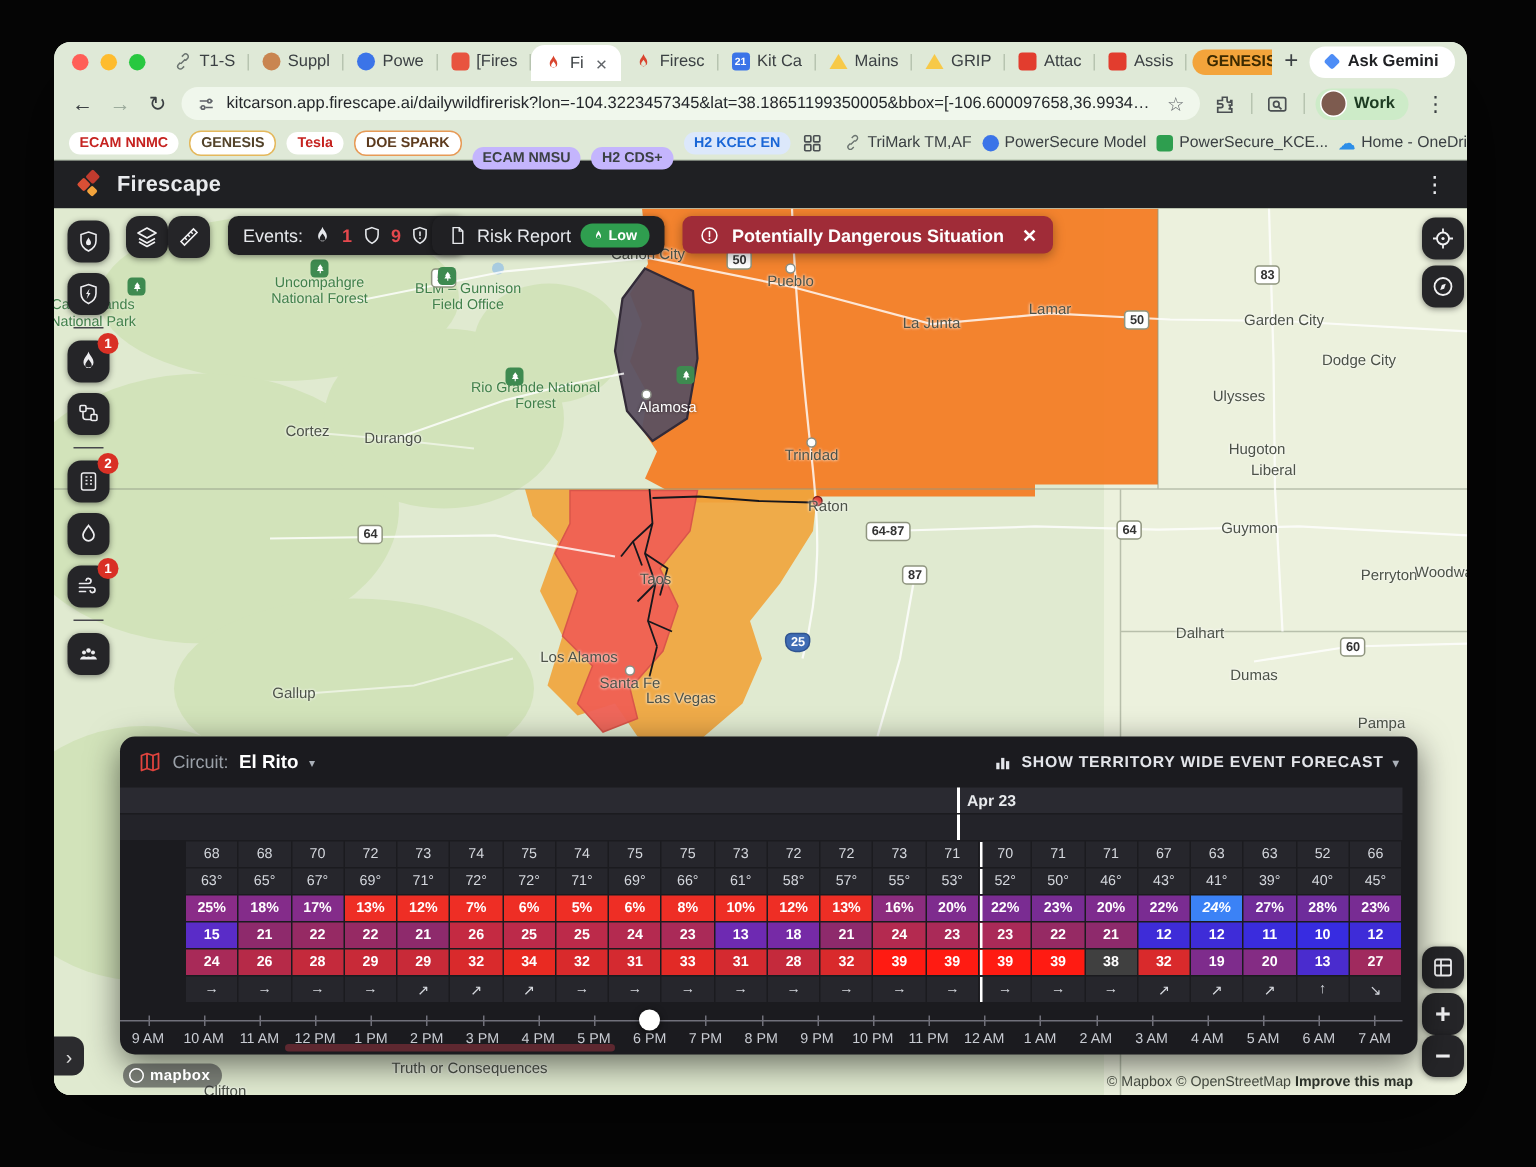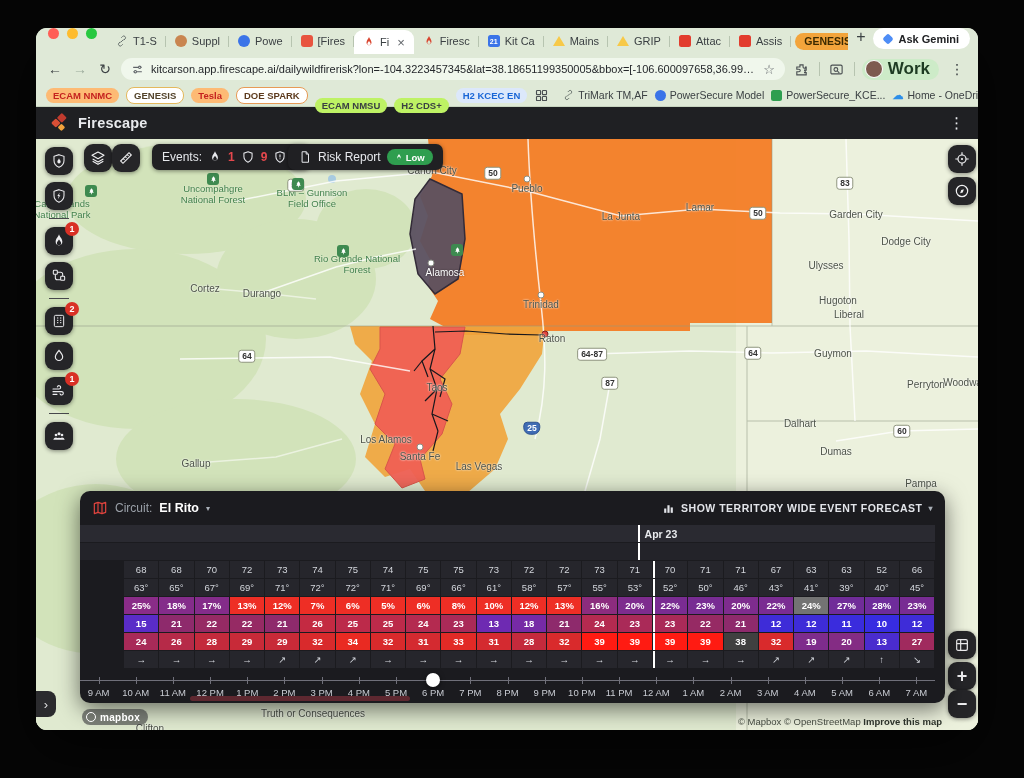--- a/index.html
+++ b/index.html
@@ -1,19 +1,19 @@
 <!DOCTYPE html>
 <html style="--red: #e5484d; --green: #2f9e4f; --alert: #a02c38; --underline: #b5423a;"><head>
 <meta charset="utf-8">
 <style>
   html,body{margin:0;padding:0;background:#000;font-family:"Liberation Sans",sans-serif;}
   #stage{position:relative;width:1024px;height:778px;background:#060606;overflow:hidden;}
   #window{position:absolute;left:36px;top:28px;width:942px;height:702px;border-radius:11px;overflow:hidden;background:#dfe9d7;box-shadow:0 20px 60px rgba(0,0,0,.65);}
   
-  .tabstrip{height:26px;display:flex;padding:0 8px 0 12px;background:#dfe9d7;font-size:11px;color:#3b4043;}
+  .tabstrip{height:26px;display:flex;align-items:center;padding:0 8px 0 12px;background:#dfe9d7;font-size:11px;color:#3b4043;}
   .lights{display:flex;gap:8px;margin-right:10px;flex:none;}
   .light{width:11px;height:11px;border-radius:50%;}
   #tabs{display:flex;align-items:center;min-width:0;overflow:hidden;flex:1;}
   .tab{display:flex;align-items:center;gap:5px;padding:0 9px;height:26px;position:relative;min-width:0;flex:none;}
   .tab:not(.active):after{content:"";position:absolute;right:0;top:8px;height:11px;width:1px;background:#b7c4b0;}
   .tab.active{background:#fff;border-radius:9px 9px 0 0;height:24px;margin-top:2px;}
   .tlabel{white-space:nowrap;}
   .tclose{margin-left:3px;color:#5f6368;font-size:13px;line-height:1;}
   .fav{width:12px;height:12px;flex:none;display:inline-flex;align-items:center;justify-content:center;font-size:7px;font-weight:700;}
   .fav svg{width:12px;height:12px;}
@@ -36,29 +36,29 @@
   .navbtn.dis{color:#9cab9c;}
   .addr{flex:1;height:22px;background:#f0f7ec;border-radius:12px;display:flex;align-items:center;padding:0 10px;gap:7px;min-width:0;}
   .url{font-size:11px;color:#24272b;white-space:nowrap;overflow:hidden;text-overflow:ellipsis;flex:1;}
   .icn{display:inline-flex;align-items:center;justify-content:center;}
   .icn svg{width:13px;height:13px;}
   .addricn{color:#5f6368;}
   .star{color:#5f6368;font-size:13px;}
   .chromeicn{color:#4a4f52;width:20px;display:flex;justify-content:center;}
   .chromeicn svg{width:15px;height:15px;}
   .vsep{width:1px;height:14px;background:#b7c4b0;}
-  .profile{display:flex;align-items:center;gap:5px;background:#cdebc8;border-radius:11px;height:21px;padding:0 9px 0 3px;font-size:17px;font-weight:700;color:#1d3b22;}
+  .profile{display:flex;align-items:center;gap:5px;background:#cdebc8;border-radius:11px;height:21px;padding:0 9px 0 3px;font-size:11px;font-weight:700;color:#1d3b22;}
   .avatar{width:16px;height:16px;border-radius:50%;background:#7d5b4f;border:1px solid #fff;}
   .kebab{color:#3b4043;font-size:14px;padding:0 4px;}
   .bookmarks{height:22px;display:flex;align-items:center;gap:7px;padding:0 10px;background:#dfe9d7;font-size:10.5px;color:#3b4043;border-bottom:1px solid #c7d4bf;}
   .bchip{height:15px;padding:0 7px;border-radius:8px;display:flex;align-items:center;font-weight:700;font-size:9.5px;flex:none;}
-  .bs-red{background:#fdba74;color:#c5221f;}
+  .bs-red{background:#ffffff;color:#c5221f;}
   .bs-outline-yellow{background:#fff;color:#53432a;border:1px solid #e4b85c;}
   .bs-outline-orange{background:#fff;color:#5d3b1e;border:1px solid #e79a56;}
-  .bs-gray{background:#bef264;color:#3b4043;margin-top:20px;}
+  .bs-gray{background:#c4b5fd;color:#3b4043;margin-top:20px;}
   .bs-blue{background:#dce8fb;color:#1a66d6;}
   .bitem{display:flex;align-items:center;gap:4px;white-space:nowrap;flex:none;}
   .bitem .fav{width:11px;height:11px;}
   
   .appheader{height:32px;background:#1f2023;display:flex;align-items:center;color:#e8eaed;padding:0 14px;}
   .brand{display:flex;gap:8px;align-items:center;font-size:14.5px;font-weight:700;letter-spacing:.2px;}
   .brand svg{width:20px;height:20px;}
   .navitem{margin-left:60px;height:32px;display:flex;align-items:center;gap:7px;font-size:12.5px;font-weight:600;position:relative;padding:0 6px;}
   .navitem svg{width:14px;height:14px;}
   .navline{position:absolute;left:-4px;right:-4px;bottom:0;height:3px;background:var(--underline);}
@@ -361,21 +361,21 @@
           <div class="mlabel" style="left: 516px; top: 199px;">Raton</div>
           <div class="mlabel" style="left: 797px; top: 214px;">Guymon</div>
           <div class="mlabel" style="left: 890px; top: 245px;">Perryton</div>
           <div class="mlabel" style="left: 764px; top: 284px;">Dalhart</div>
           <div class="mlabel" style="left: 800px; top: 312px;">Dumas</div>
           <div class="mlabel" style="left: 885px; top: 344px;">Pampa</div>
           <div class="mlabel" style="left: 160px; top: 324px;">Gallup</div>
           <div class="mlabel" style="left: 350px; top: 300px;">Los Alamos</div>
           <div class="mdot" style="left: 384px; top: 308px;"></div>
           <div class="mlabel" style="left: 384px; top: 317px;">Santa Fe</div>
-          <div class="mlabel" style="left: 443px; top: 327px;">Las Vegas</div>
+          <div class="mlabel" style="left: 418px; top: 327px;">Las Vegas</div>
           <div class="mlabel" style="left: 401px; top: 248px;">Taos</div>
           <div class="mlabel" style="left: 931px; top: 243px;">Woodward</div>
           <div class="mlabel" style="left: 277px; top: 574px;">Truth or Consequences</div>
           <div class="mlabel" style="left: 114px; top: 589px;">Clifton</div>
           <div class="marea" style="left: 177px; top: 56px;">Uncompahgre National Forest</div>
           <div class="marea" style="left: 276px; top: 60px;">BLM – Gunnison Field Office</div>
           <div class="marea" style="left: 321px; top: 126px;">Rio Grande National Forest</div>
           <div class="marea" style="left: 26px; top: 71px;">Canyonlands National Park</div>
           <div class="shield" style="left: 260px; top: 46px;">50</div>
           <div class="shield" style="left: 457px; top: 34px;">50</div>
@@ -514,20 +514,31 @@
             </svg>
           </div>
           <div>Risk Report</div>
           <div class="lowbadge">
             <svg viewBox="0 0 24 24" fill="currentColor">
               <path d="M12 2c1 4 5 6.2 5 11a5 5 0 0 1-10 0C7 8.2 11 6 12 2zm0 16.6a3.2 3.2 0 0 0 3.2-3.2c0-2-1.7-3.3-3.2-5.6-1.5 2.3-3.2 3.6-3.2 5.6A3.2 3.2 0 0 0 12 18.6z"></path>
             </svg>
             <span>Low</span>
           </div>
         </div>
+    <div class="alertbar" style="left:419px;top:5px;">
+      <span class="icn" id="alerticon">
+            <svg viewBox="0 0 24 24" fill="none" stroke="currentColor" stroke-width="1.8">
+              <circle cx="12" cy="12" r="8.5"></circle>
+              <path d="M12 7.5V13" stroke-linecap="round"></path>
+              <circle cx="12" cy="16.3" r="1.1" fill="currentColor" stroke="none"></circle>
+            </svg>
+          </span>
+      <span>Potentially Dangerous Situation</span>
+      <span class="aclose">✕</span>
+    </div>
     <div class="floatbtn" style="left:912px;top:6px;" id="crosshairbtn">
           <svg viewBox="0 0 24 24" fill="none" stroke="currentColor" stroke-width="1.8">
             <circle cx="12" cy="12" r="6"></circle>
             <path d="M12 2v4M12 18v4M2 12h4M18 12h4"></path>
             <circle cx="12" cy="12" r="1.6" fill="currentColor" stroke="none"></circle>
           </svg>
         </div>
     <div class="floatbtn" style="left:912px;top:38px;" id="compassbtn">
           <svg viewBox="0 0 24 24" fill="none" stroke="currentColor" stroke-width="1.8">
             <circle cx="12" cy="12" r="8.5"></circle>
@@ -643,21 +654,21 @@
                 <div class="cell colored" style="background: rgb(238, 46, 37);">8%</div>
                 <div class="cell colored" style="background: rgb(238, 46, 37);">10%</div>
                 <div class="cell colored" style="background: rgb(238, 46, 37);">12%</div>
                 <div class="cell colored" style="background: rgb(238, 46, 37);">13%</div>
                 <div class="cell colored" style="background: rgb(140, 44, 126);">16%</div>
                 <div class="cell colored" style="background: rgb(126, 44, 142);">20%</div>
                 <div class="cell colored brk" style="background: rgb(122, 44, 146);">22%</div>
                 <div class="cell colored" style="background: rgb(120, 44, 147);">23%</div>
                 <div class="cell colored" style="background: rgb(126, 44, 142);">20%</div>
                 <div class="cell colored" style="background: rgb(122, 44, 146);">22%</div>
-                <div class="cell colored" style="background: #737373;">24%</div>
+                <div class="cell colored" style="background: #3b82f6; font-style: italic;">24%</div>
                 <div class="cell colored" style="background: rgb(112, 44, 153);">27%</div>
                 <div class="cell colored" style="background: rgb(110, 44, 155);">28%</div>
                 <div class="cell colored" style="background: rgb(120, 44, 147);">23%</div>
               </div>
               <div class="prow">
                 <div class="cell colored" style="background: rgb(90, 44, 200);">15</div>
                 <div class="cell colored" style="background: rgb(142, 42, 108);">21</div>
                 <div class="cell colored" style="background: rgb(150, 42, 100);">22</div>
                 <div class="cell colored" style="background: rgb(150, 42, 100);">22</div>
                 <div class="cell colored" style="background: rgb(142, 42, 108);">21</div>

